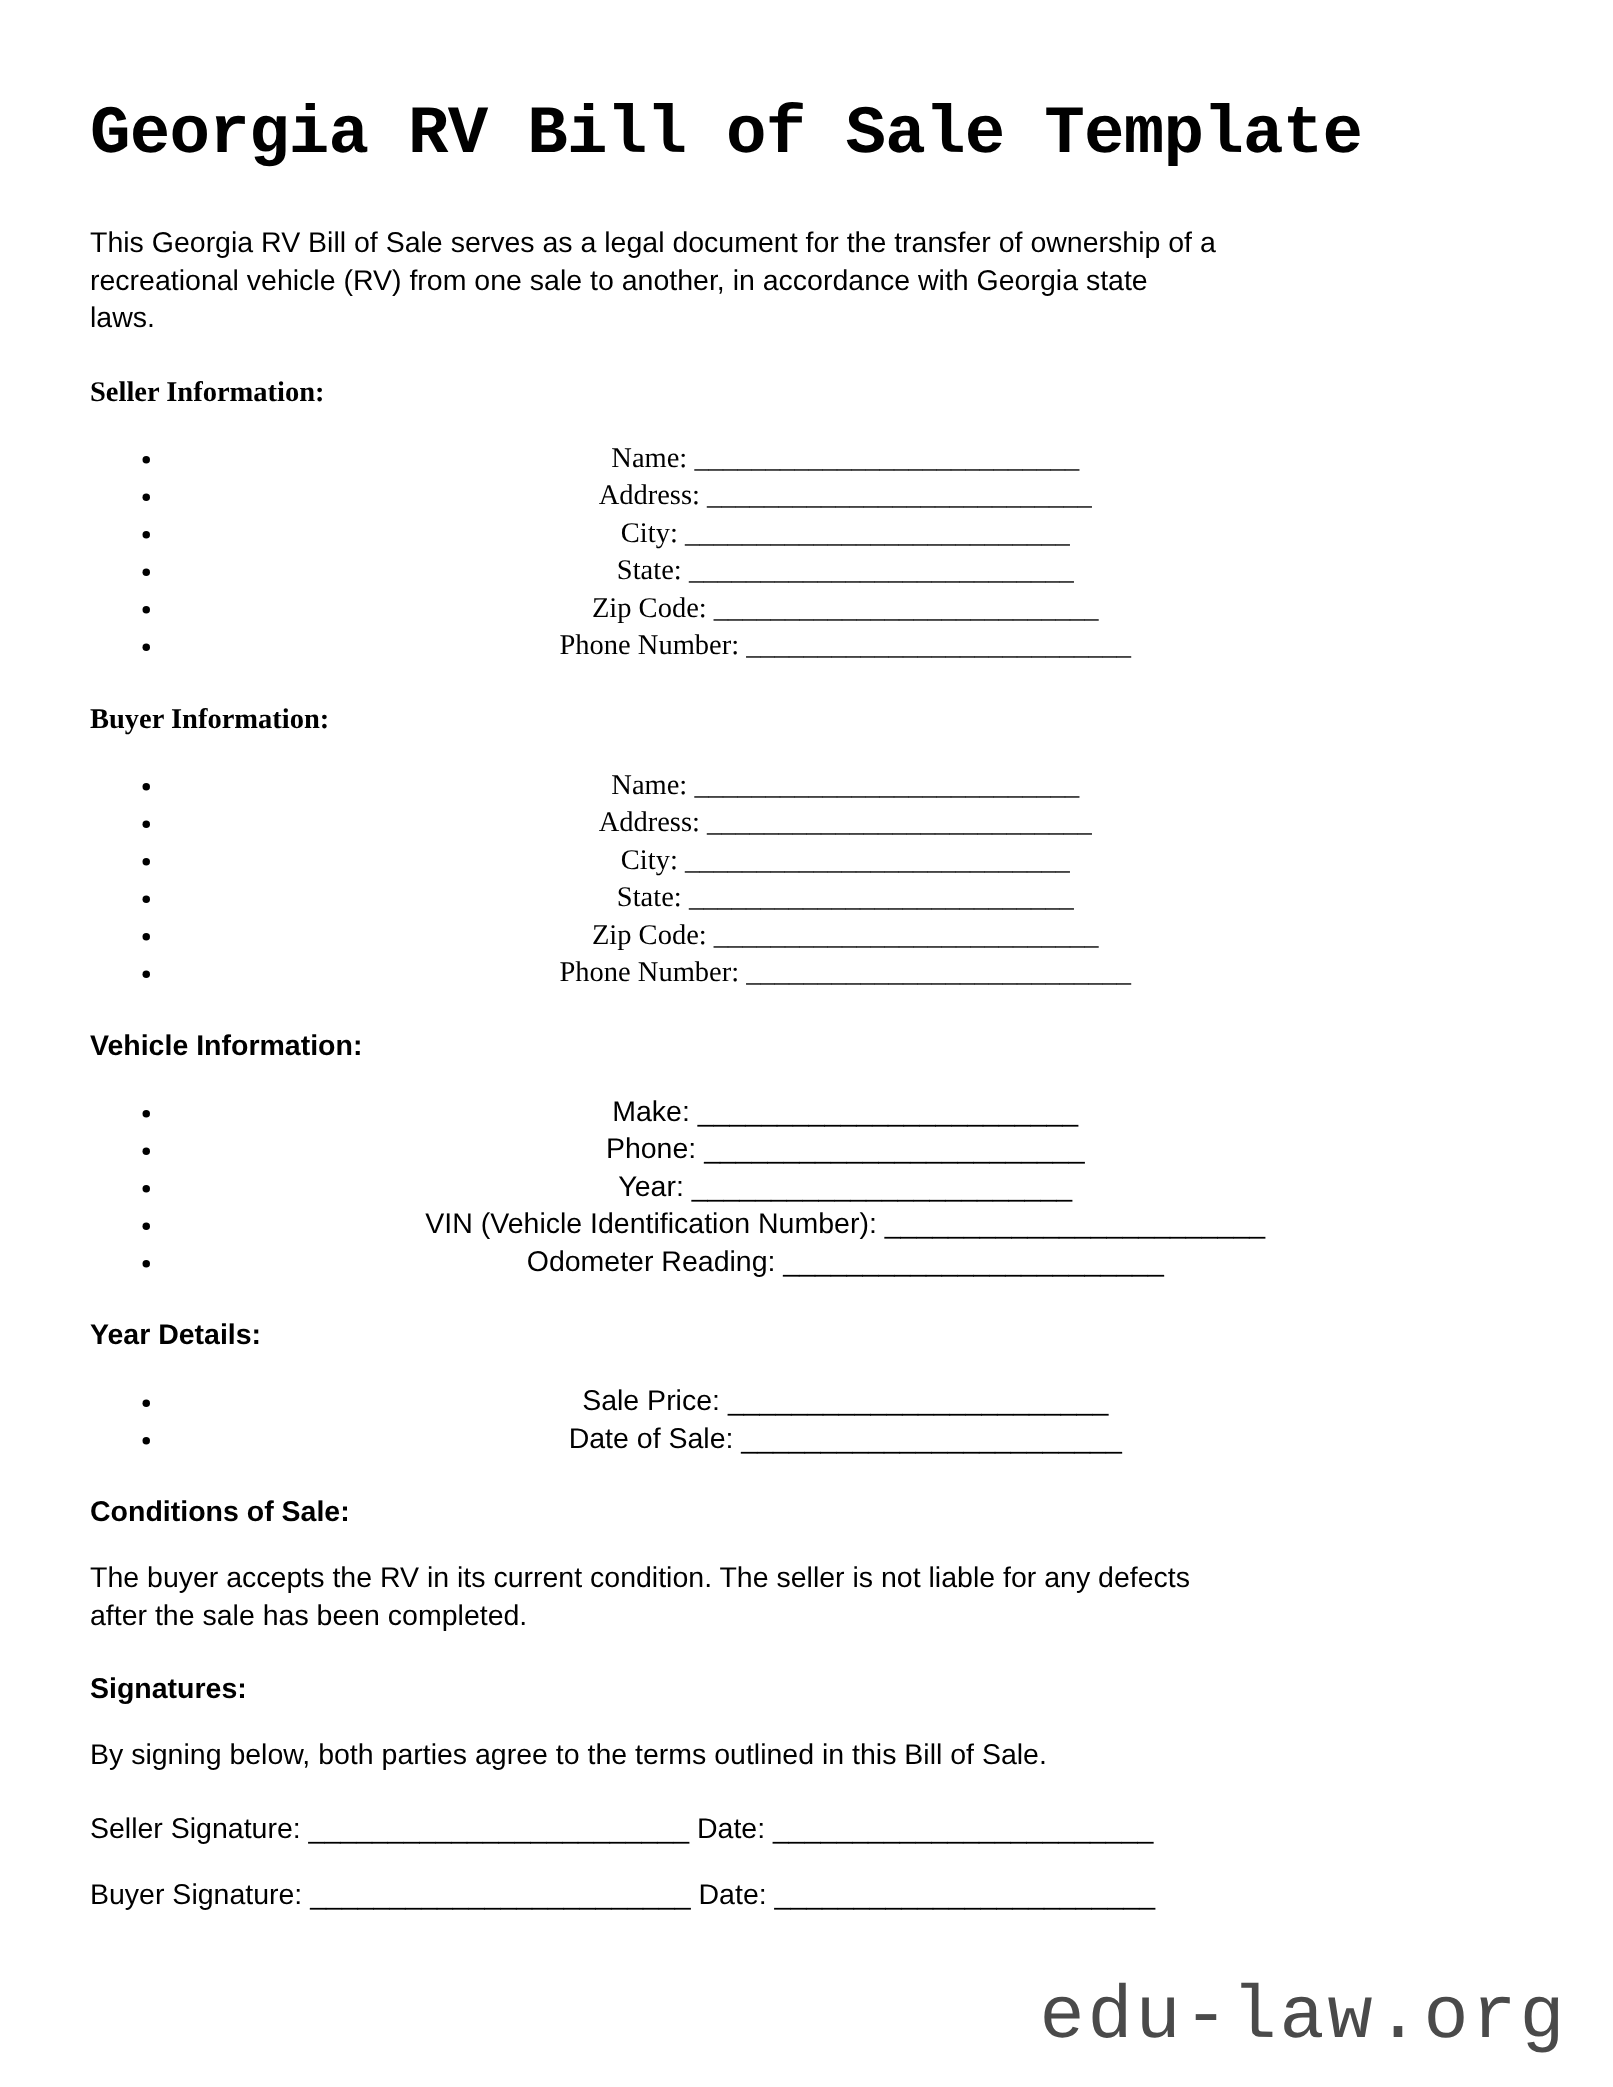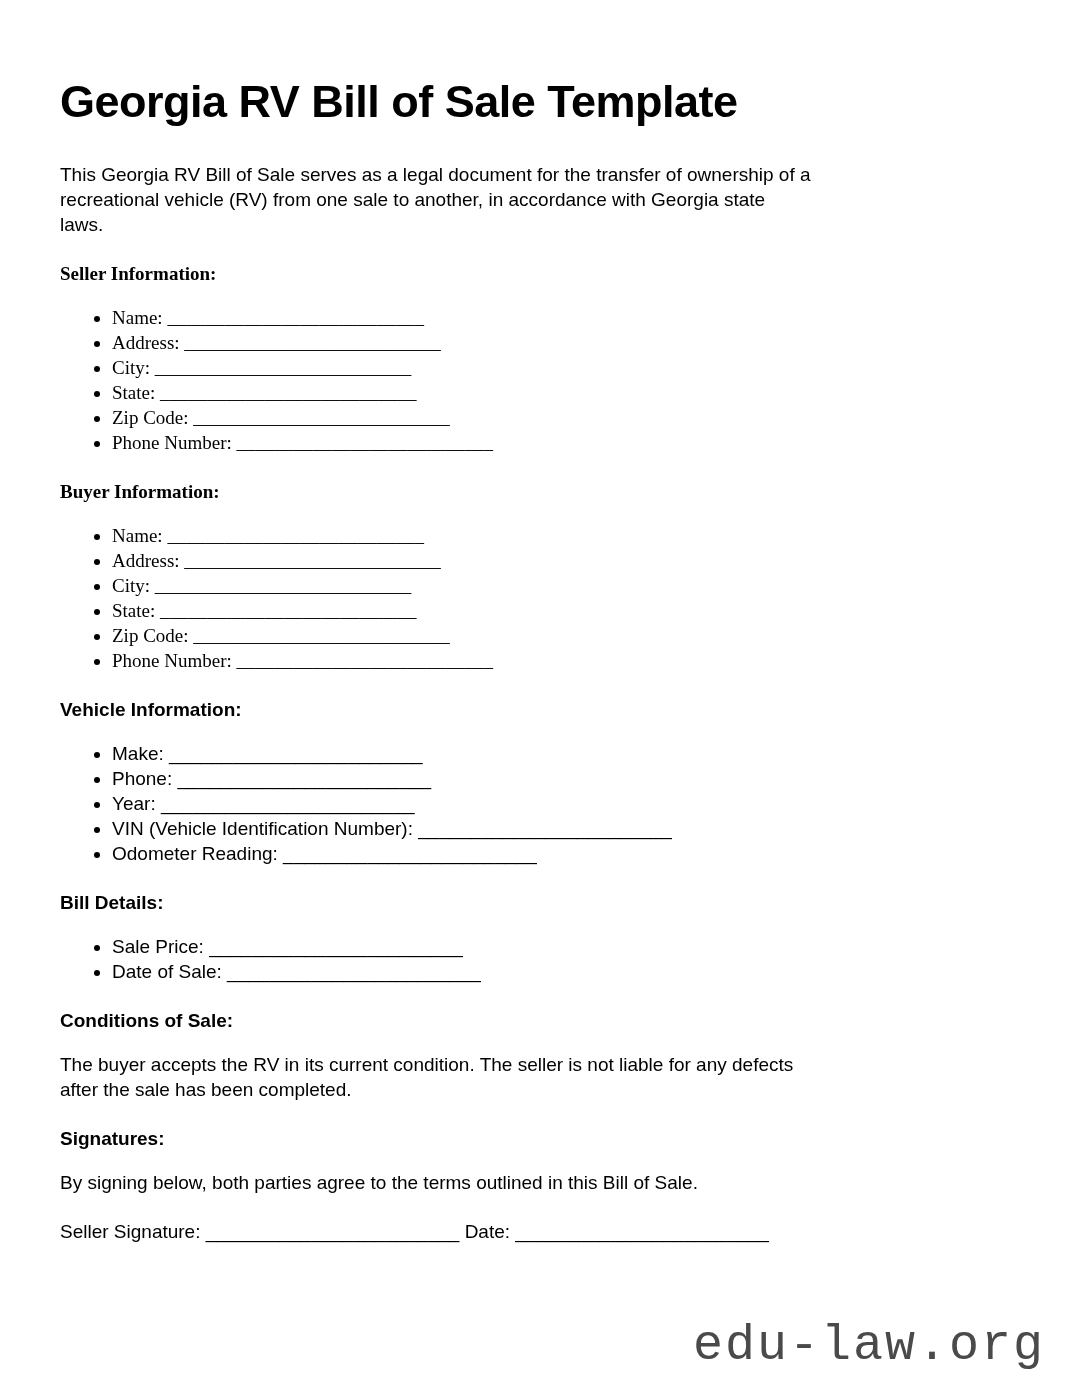--- a/index.html
+++ b/index.html
@@ -21,45 +21,46 @@
   }
   
   .narrow {
     font-family: "Liberation Sans", sans-serif;
   }
   
   .wide {
     font-family: Liberation Serif, serif;
   }
   h1 {
-    font-family: Liberation Sans, sans-serif;
+    font-family: Liberation Mono, monospace;
     font-weight: bold;
     font-size: 45px;
     line-height: 52px;
     letter-spacing: -0.5px;
-    margin: 12px 0 34px 0;
+    margin: 0 0 34px 0;
   }
   .heading {
     font-weight: bold;
     font-size: 19px;
     line-height: 25px;
     margin: 24px 0 19px 0;
   }
   p.body-text {
     margin: 19px 0 24px 0;
     white-space: pre-line;
   }
   ul.blank-list {
     margin: 19px 0 24px 0;
     padding-left: 52px;
     list-style-type: disc;
   }
   ul.blank-list li {
     margin: 0;
     padding: 0;
+    text-align: center;
   }
   p.sig-line {
     margin: 19px 0 19px 0;
   }
   .watermark {
     position: absolute;
     right: 30px;
     bottom: 24px;
     font-family: "Liberation Mono", "DejaVu Sans Mono", monospace;
     font-size: 50px;
@@ -102,30 +103,31 @@
 
   <div class="heading narrow">Vehicle Information:</div>
   <ul class="blank-list narrow">
     <li>Make: ________________________</li>
     <li>Phone: ________________________</li>
     <li>Year: ________________________</li>
     <li>VIN (Vehicle Identification Number): ________________________</li>
     <li>Odometer Reading: ________________________</li>
   </ul>
 
-  <div class="heading narrow">Bill Details:</div>
+  <div class="heading narrow">Year Details:</div>
   <ul class="blank-list narrow">
     <li>Sale Price: ________________________</li>
     <li>Date of Sale: ________________________</li>
   </ul>
 
   <div class="heading narrow">Conditions of Sale:</div>
   <p class="body-text narrow">The buyer accepts the RV in its current condition. The seller is not liable for any defects
 after the sale has been completed.</p>
 
   <div class="heading narrow">Signatures:</div>
   <p class="body-text narrow">By signing below, both parties agree to the terms outlined in this Bill of Sale.</p>
 
   <p class="sig-line narrow">Seller Signature: ________________________ Date: ________________________</p>
+  <p class="sig-line narrow">Buyer Signature: ________________________ Date: ________________________</p>
 
   <div class="watermark">edu-law.org</div>
 
 </div>
 
 </body></html>

